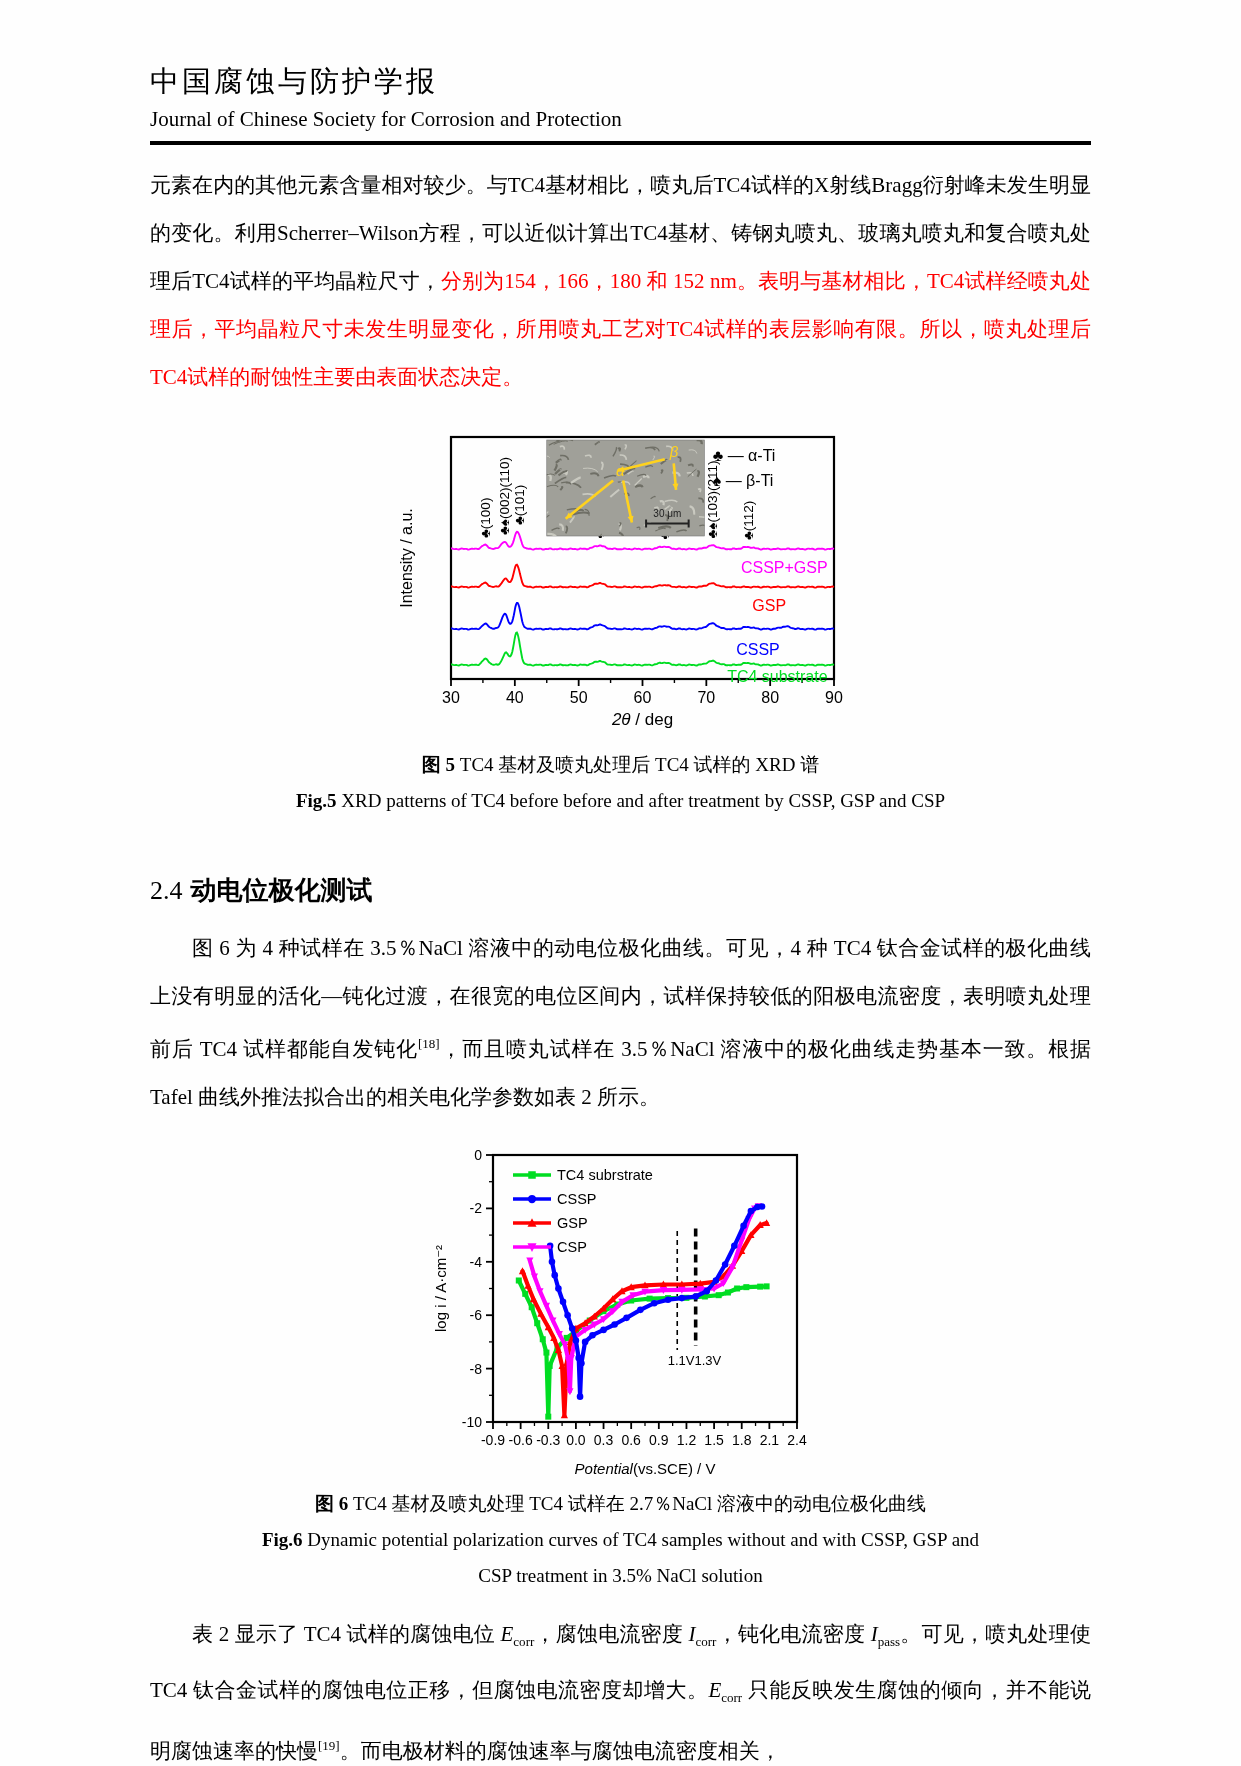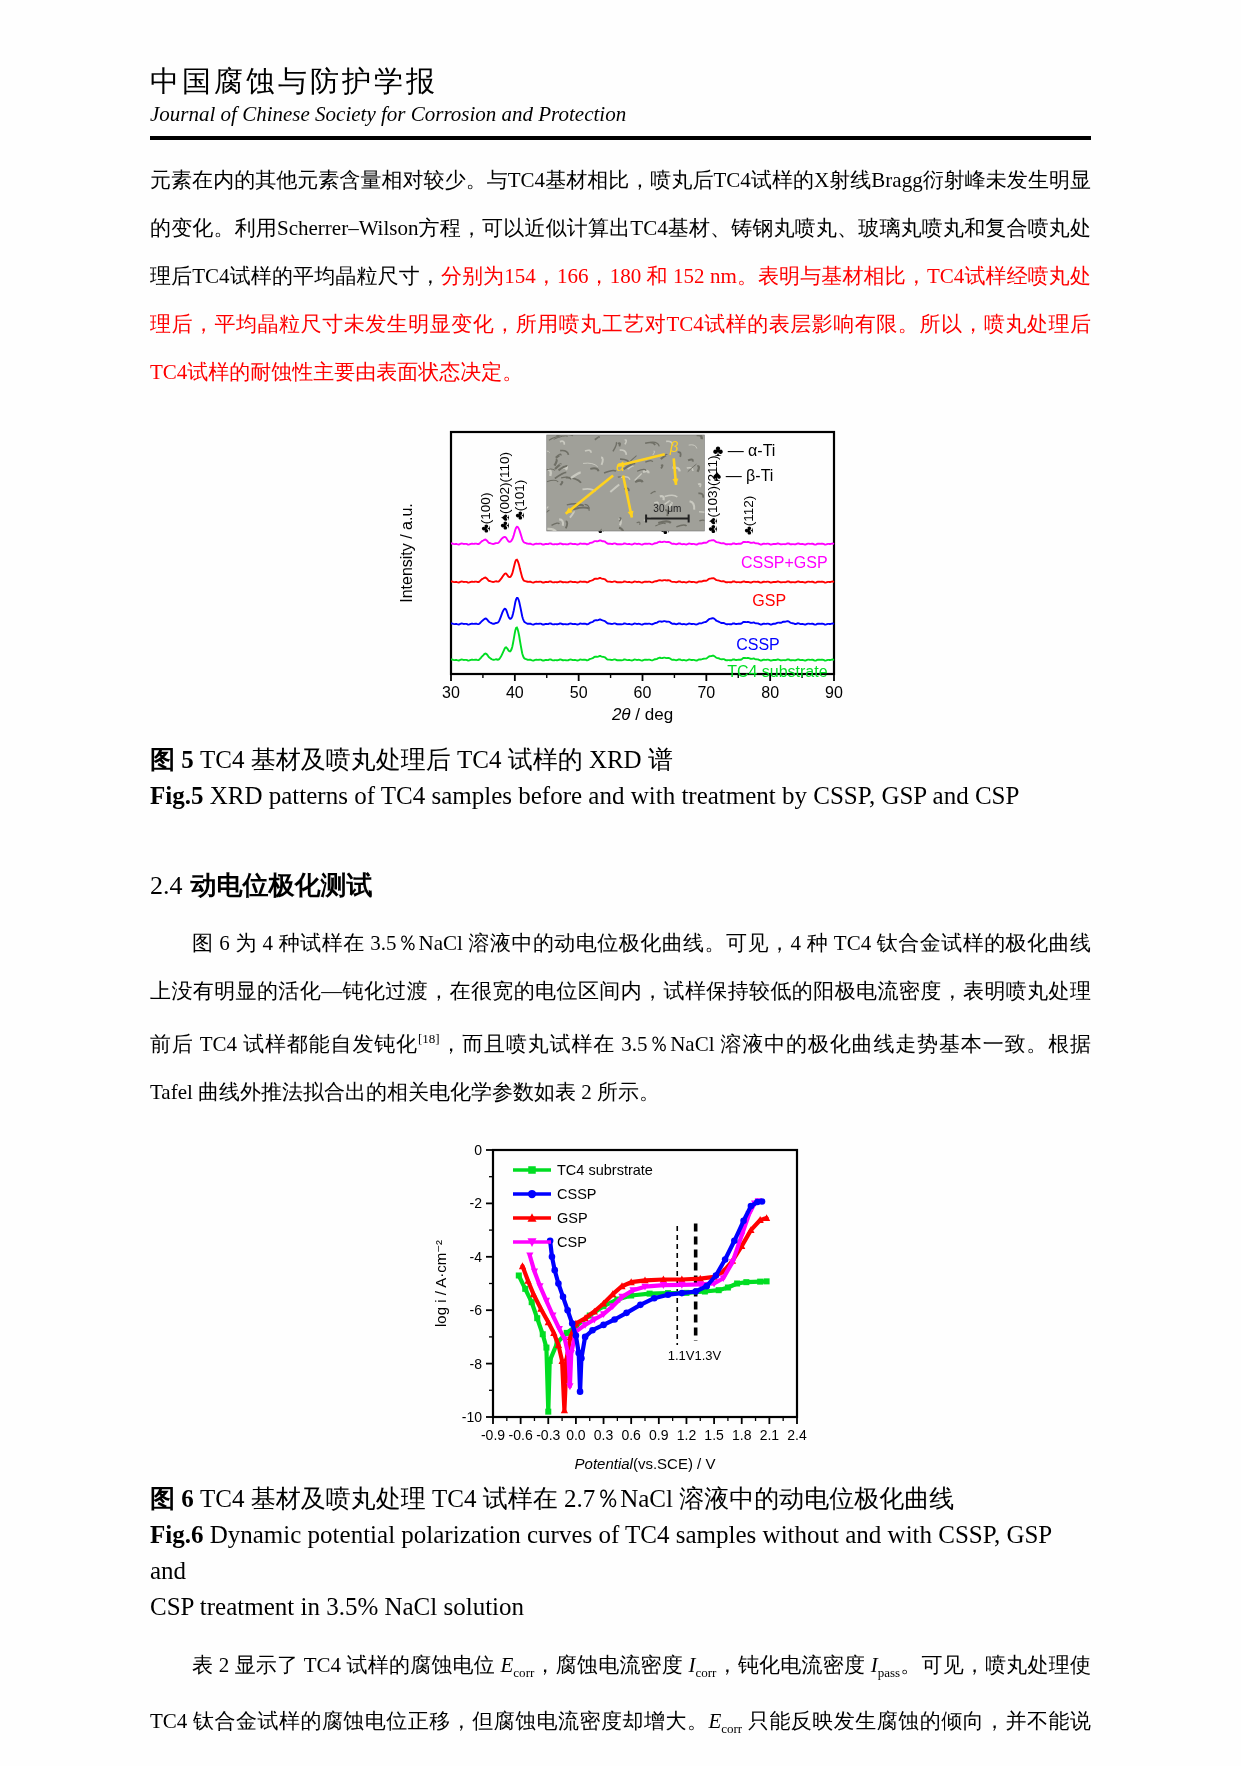--- a/index.html
+++ b/index.html
@@ -4,32 +4,32 @@
 <style>
   html,body{margin:0;padding:0;}
   body{
     width:1241px;height:1766px;background:#fefefe;color:#000;
     font-family:"Liberation Serif","DejaVu Serif",serif;
     overflow:hidden;
   }
   .content{width:941px;padding:0 150px;}
   header{padding-top:62px;}
   .title-zh{font-size:29px;letter-spacing:3px;}
-  .title-en{font-size:21px;font-style:italic;}
+  .title-en{font-size:21px;margin-top:5px;}
   .rule{border-bottom:4px solid #000;margin-top:9px;}
   p.body{font-size:21px;line-height:48px;text-align:justify;margin:16px 0 0 0;}
   p.body.indent{text-indent:2em;}
   .red{color:#fe0000;}
   sup{font-size:0.62em;}
   sub{font-size:0.62em;}
   .var{font-style:italic;}
   figure{margin:0;text-align:center;}
   figure.fig5{margin-top:30px;}
   figure.fig6{margin-top:26px;}
-  .cap{text-align:left;font-size:25px;line-height:36px;}
+  .cap{text-align:center;font-size:19px;line-height:36px;}
   .cap.zh5{margin-top:12px;}
   .cap b{font-weight:bold;}
   h3.sec{font-size:26px;font-weight:bold;margin:54px 0 0 0;}
   h3.sec .secnum{font-weight:normal;margin-right:8px;}
   svg text{font-family:"Liberation Sans","DejaVu Sans",sans-serif;}
 </style>
 </head>
 <body>
 
 <div class="content">
@@ -191,21 +191,21 @@
           <polygon points="280.0380333333334,58.92 276.4608774592992,52.903027683887615 282.5276939136702,52.37770757343293" fill="#ffd21e"></polygon>
           <line x1="250.08105" y1="92.52" x2="292.65150000000006" y2="92.52" stroke="#222" stroke-width="2"></line>
           <line x1="250.08105" y1="88.52" x2="250.08105" y2="96.52" stroke="#222" stroke-width="2"></line>
           <line x1="292.65150000000006" y1="88.52" x2="292.65150000000006" y2="96.52" stroke="#222" stroke-width="2"></line>
           <text x="271.36627500000003" y="85.52" text-anchor="middle" font-size="10" fill="#222">30 μm</text>
         </g>
       </svg>
   </figure>
 
   <div class="cap zh5"><b>图 5</b><span> TC4 基材及喷丸处理后 TC4 试样的 XRD 谱</span></div>
-  <div class="cap"><b>Fig.5</b><span> XRD patterns of TC4 samples before and with treatment by CSSP, GSP and CSP</span></div>
+  <div class="cap"><b>Fig.5</b><span> XRD patterns of TC4 before before and after treatment by CSSP, GSP and CSP</span></div>
 
   <h3 class="sec"><span class="secnum">2.4</span><span>动电位极化测试</span></h3>
 
   <p class="body indent"><span>图 6 为 4 种试样在 3.5％NaCl 溶液中的动电位极化曲线。可见，4 种 TC4 钛合金试样的极化曲线上没有明显的活化—钝化过渡，在很宽的电位区间内，试样保持较低的阳极电流密度，表明喷丸处理前后 TC4 试样都能自发钝化</span><sup>[18]</sup><span>，而且喷丸试样在 3.5％NaCl 溶液中的极化曲线走势基本一致。根据 Tafel 曲线外推法拟合出的相关电化学参数如表 2 所示。</span></p>
 
   <figure class="fig6">
     <svg id="polar-svg" width="380" height="335" viewBox="0 0 380 335">
         <rect x="62" y="8" width="304" height="267" fill="none" stroke="#000" stroke-width="2.2"></rect>
         <line x1="62" y1="275" x2="62" y2="282" stroke="#000" stroke-width="1.8"></line>
         <text x="62" y="298" text-anchor="middle" font-size="14">-0.9</text>

